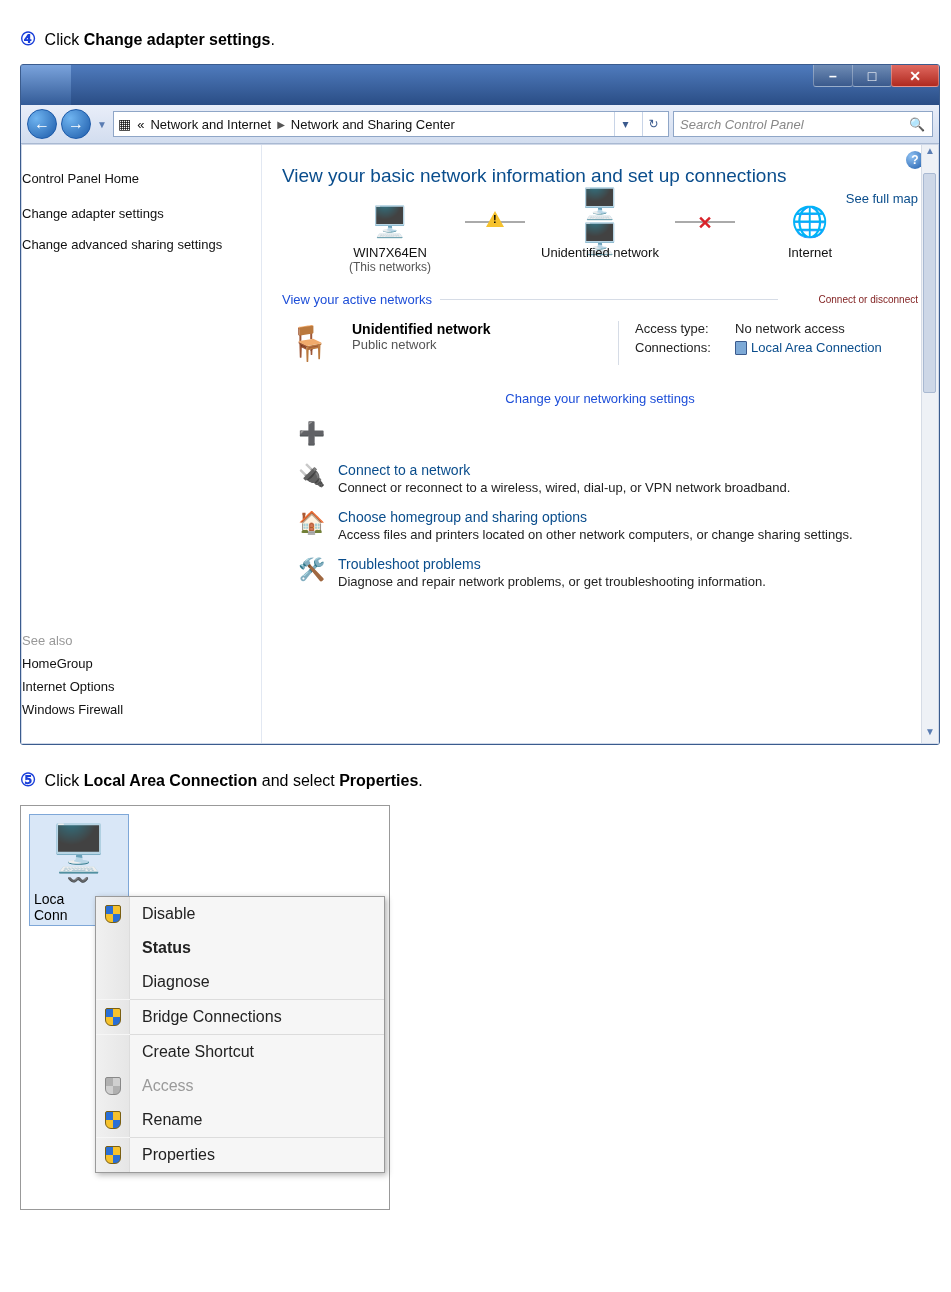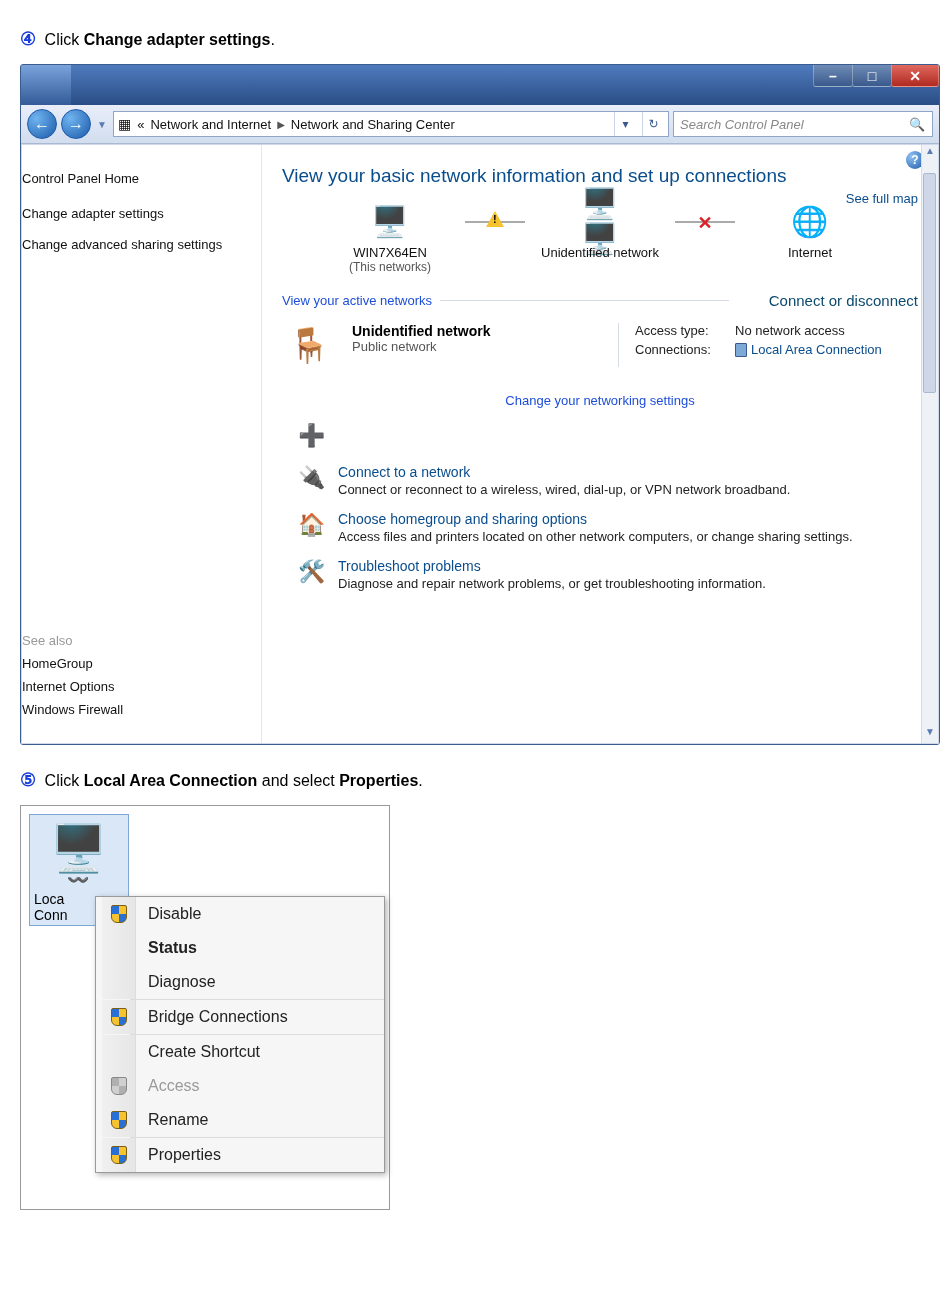--- a/index.html
+++ b/index.html
@@ -124,21 +124,21 @@
   .map-line .warn::after { content: "!"; position: absolute; left: -2px; top: 2px; font-size: 11px; font-weight: bold; color: #000; }
   .map-line .xmark {
     position: absolute; left: 50%; top: -9px; transform: translateX(-50%);
     color: #d8232a; font-size: 18px; font-weight: bold;
   }
   .see-full-map { position: absolute; right: 20px; top: 46px; color: #0a4d8c; font-size: 13px; cursor: pointer; }
 
   .section-row { display: flex; align-items: center; margin-top: 18px; }
   .section-label { color: #1d4ed8; font-size: 13px; white-space: nowrap; }
   .section-line { flex: 1; height: 1px; background: #d6dce6; margin: 0 8px; }
-  .section-link { color: #0c4a6e; font-size: 15px; cursor: pointer; white-space: nowrap; margin-left: 32px; }
+  .section-link { color: #7f1d1d; font-size: 10px; cursor: pointer; white-space: nowrap; margin-left: 32px; }
 
   .active-net { display: flex; align-items: flex-start; margin-top: 14px; }
   .bench-icon {
     width: 56px; height: 44px; margin-right: 14px;
     display:flex; align-items:center; justify-content:center;
     color: #b37a3c; font-size: 34px;
   }
   .active-net-left { flex: 0 0 250px; }
   .active-net-left .nn { font-weight: bold; font-size: 14px; }
   .active-net-left .nt { color: #555; font-size: 13px; }
@@ -184,21 +184,21 @@
   .ctx-menu {
     position: absolute; left: 74px; top: 90px;
     width: 290px;
     background: #f6f6f6;
     border: 1px solid #9a9a9a;
     box-shadow: 2px 2px 6px rgba(0,0,0,0.3);
     font-size: 16px;
   }
   .ctx-menu .row {
     display: flex; align-items: center; height: 34px;
-    padding-left: 6px;
+    padding-left: 0;
   }
   .ctx-menu .row .ic {
     width: 34px; display:flex;align-items:center;justify-content:center;
     background: linear-gradient(to right, #f0f0f0, #e6e6e6);
     height: 100%;
     border-right: 1px solid #dcdcdc;
     font-size: 16px;
   }
   .ctx-menu .row .lbl { padding-left: 12px; color: #222; flex:1; }
   .ctx-menu .row.bold .lbl { font-weight: bold; }

